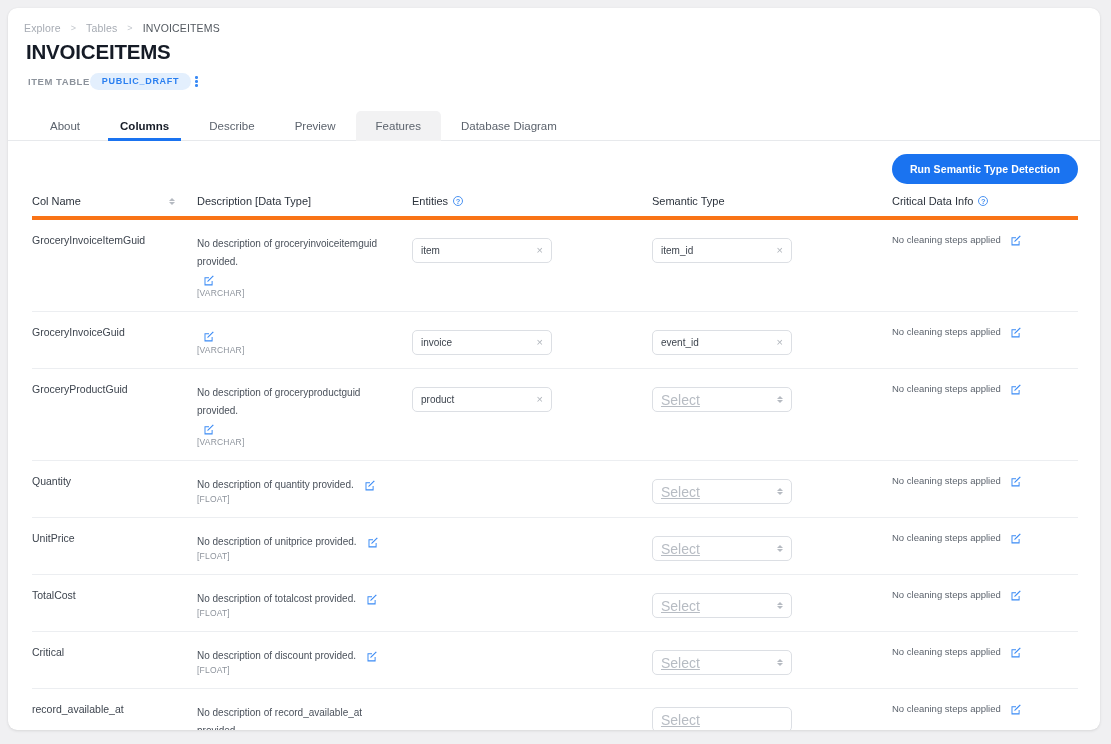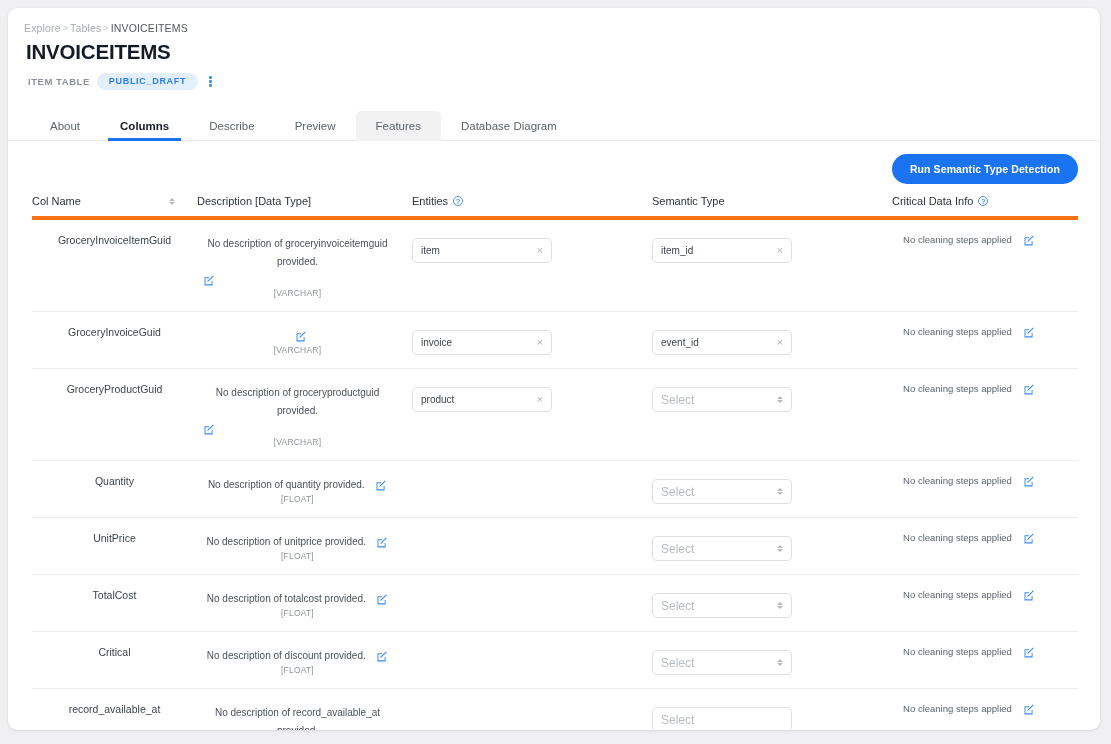--- a/index.html
+++ b/index.html
@@ -27,21 +27,21 @@
     background: #ffffff;
     border-radius: 9px;
     box-shadow: 0 1px 3px rgba(0,0,0,0.10), 0 0 1px rgba(0,0,0,0.06);
     overflow: hidden;
   }
 
   
   .breadcrumb {
     display: flex;
     align-items: center;
-    gap: 2px;
+    gap: 10px;
     padding: 14px 0 0 16px;
     font-size: 10.5px;
     letter-spacing: 0.15px;
   }
   .crumb-muted { color: #a6abb3; }
   .crumb-sep   { color: #c3c7cd; font-size: 9px; }
   .crumb-cur   { color: #52585f; }
 
   
   .title {
@@ -49,21 +49,21 @@
     font-size: 20.5px;
     font-weight: bold;
     color: #151b26;
     letter-spacing: -0.2px;
   }
 
   
   .meta-row {
     display: flex;
     align-items: center;
-    gap: 7px;
+    gap: 0;
     padding: 9px 0 0 20px;
   }
   .meta-kind {
     font-size: 9.5px;
     font-weight: bold;
     color: #8d939c;
     letter-spacing: 0.55px;
   }
   .badge {
     background: #e3effd;
@@ -193,21 +193,20 @@
     cursor: pointer;
     display: inline-block;
   }
 
   .trow {
     display: flex;
     align-items: flex-start;
     border-bottom: 1px solid #eceef1;
     min-height: 41px;
     padding: 13px 0 13px 0;
-    text-align: center;
   }
 
   .cell-name {
     font-size: 10.5px;
     color: #3d444e;
     padding-top: 1px;
   }
   .cell-desc { padding-right: 14px; }
   .desc-line {
     font-size: 10px;
@@ -238,21 +237,21 @@
     background: #fff;
     display: flex;
     align-items: center;
     padding: 0 8px;
   }
   .field.offset-a { margin-top: 5px; }
   .field-val {
     font-size: 10px;
     color: #3d444e;
   }
-  .field-ph { font-size: 12px; color: #b7bcc3; }
+  .field-ph { font-size: 14px; color: #b7bcc3; text-decoration: underline; }
   .clear-x {
     margin-left: auto;
     color: #b0b5bc;
     font-size: 11px;
     line-height: 1;
     cursor: pointer;
     font-family: "Liberation Sans", sans-serif;
   }
   .chev {
     margin-left: auto;
@@ -273,21 +272,21 @@
 
   .cell-crit {
     display: flex;
     align-items: flex-start;
     gap: 0;
     padding-top: 1px;
   }
   .crit-text {
     font-size: 9.5px;
     color: #5d646e;
-    width: 131px;
+    width: 118px;
   }
   .crit-edit { margin-left: 0; }
 </style>
 </head>
 <body>
 
 <div class="page">
   <div class="card">
 
     <div class="breadcrumb">

